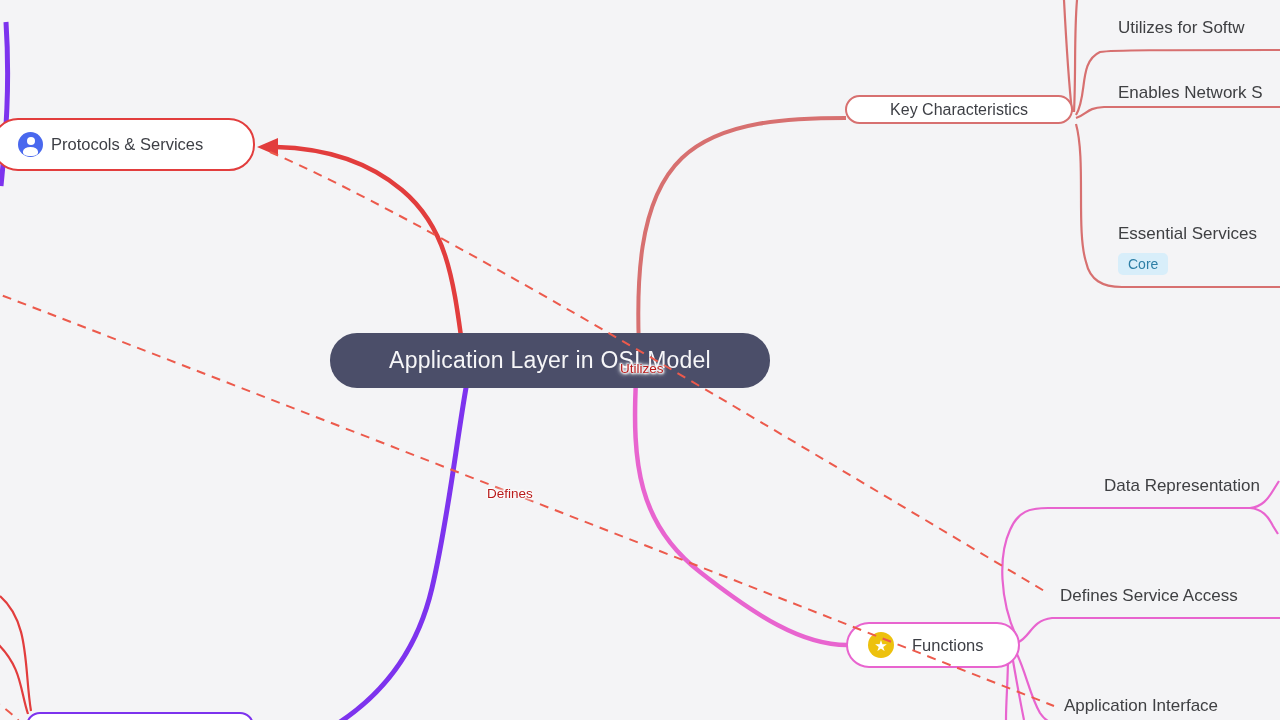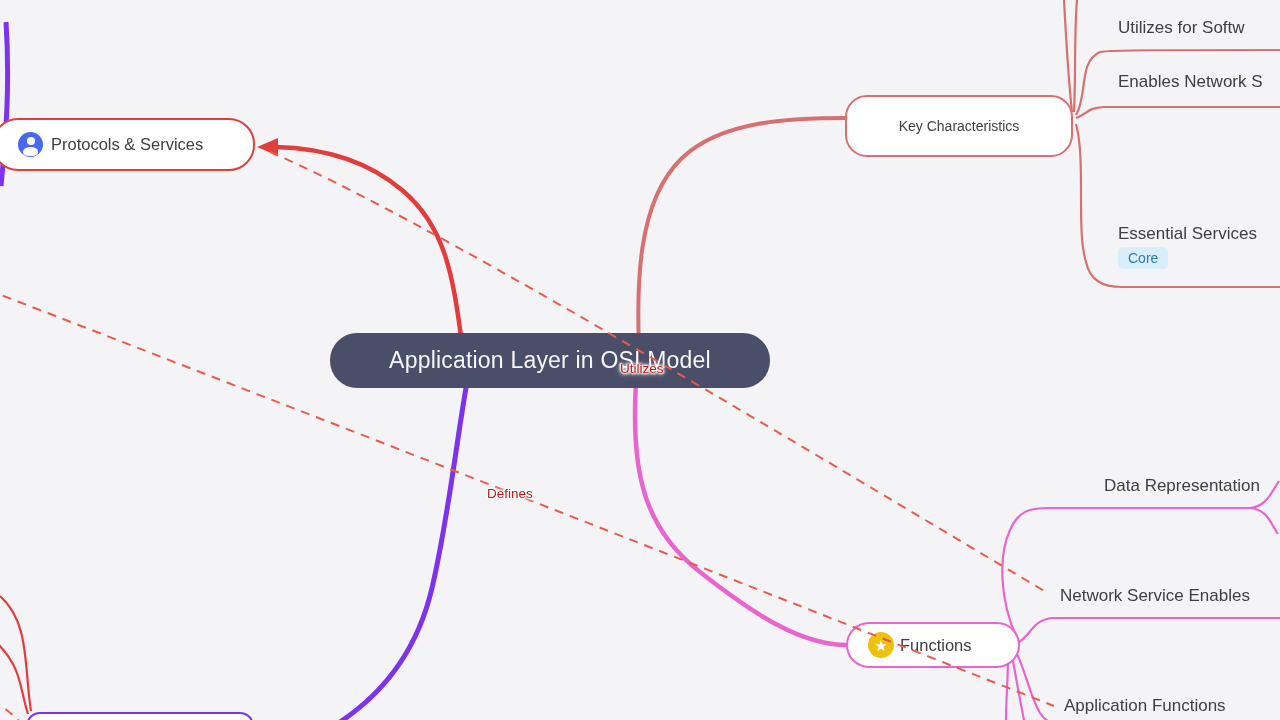--- a/index.html
+++ b/index.html
@@ -10,47 +10,47 @@
   #layer-over{z-index:20;}
 
   
   .node{position:absolute;box-sizing:border-box;background:#fff;display:flex;
     align-items:center;white-space:nowrap;z-index:10;}
   .root-node{left:330px;top:333px;width:440px;height:55px;border-radius:27px;
     background:#4b4e69;justify-content:center;color:#f6f6f8;font-size:23px;
     letter-spacing:.2px;}
   .protocols-node{left:-8px;top:118px;width:263px;height:53px;border:2.5px solid #e23d3d;
     border-radius:26px;padding-left:24px;gap:8px;color:#3d3f45;font-size:16.5px;}
-  .keychar-node{left:845px;top:95px;width:228px;height:62px;border:2.5px solid #d77070;
-    border-radius:22px;justify-content:center;color:#3d3f45;font-size:14px;}
+  .keychar-node{left:845px;top:95px;width:228px;height:29px;border:2.5px solid #d77070;
+    border-radius:22px;justify-content:center;color:#3d3f45;font-size:16px;}
   .functions-node{left:846px;top:622px;width:174px;height:46px;border:2.5px solid #e864cf;
-    border-radius:23px;padding-left:20px;gap:6px;color:#3d3f45;font-size:16.5px;}
+    border-radius:23px;padding-left:20px;gap:18px;color:#3d3f45;font-size:16.5px;}
   .purple-node{left:26px;top:712px;width:224px;height:40px;border:2.5px solid #7d33ee;
     border-radius:14px;background:#fff;z-index:10;position:absolute;}
 
   
   .person-icon{width:25px;height:25px;border-radius:50%;background:#4968ee;
     position:relative;flex:0 0 auto;overflow:hidden;}
   .person-icon::before{content:"";position:absolute;left:8.5px;top:5px;width:8px;height:8px;
     border-radius:50%;background:#fff;}
   .person-icon::after{content:"";position:absolute;left:5px;top:14.5px;width:15px;height:9px;
     border-radius:50% 50% 40% 40%;background:#fff;}
   .star-icon{width:26px;height:26px;border-radius:50%;background:#edc10d;color:#fff;
     display:flex;align-items:center;justify-content:center;flex:0 0 auto;}
   .star-icon::after{content:"★";font-size:15px;line-height:1;}
 
   
   .leaf{position:absolute;color:#3f4043;font-size:17px;white-space:nowrap;z-index:10;}
   .leaf-interface{left:1118px;top:18px;}
-  .leaf-enables{left:1118px;top:72px;}
+  .leaf-enables{left:1118px;top:83px;}
   .leaf-essential{left:1118px;top:224px;}
   .leaf-datarep{left:1060px;top:476px;margin-left:44px;}
   .leaf-netaccess{left:1060px;top:586px;}
   .leaf-appproto{left:1064px;top:696px;}
-  .core-badge{display:inline-block;margin-top:3px;background:#d8eefa;color:#2e7fa6;
+  .core-badge{display:inline-block;margin-top:9px;background:#d8eefa;color:#2e7fa6;
     font-size:14px;padding:3px 10px;border-radius:5px;}
 
   
   .link-label{position:absolute;font-size:13.5px;color:#b91c1c;z-index:30;white-space:nowrap;
     text-shadow:0 0 2px #fff,0 0 2px #fff,0 0 4px #fff,0 0 4px #fff,
       1px 1px 2px #fff,-1px -1px 2px #fff,0 0 6px #f4f4f6;}
   .label-utilizes{left:620px;top:361px;}
   .label-defines{left:487px;top:486px;text-align:center;}
 </style>
 </head>
@@ -109,22 +109,22 @@
 
   <div class="purple-node"></div>
 
   <div class="leaf leaf-interface">Utilizes for Softw</div>
   <div class="leaf leaf-enables">Enables Network S</div>
   <div class="leaf leaf-essential">
     <div>Essential Services</div>
     <span class="core-badge">Core</span>
   </div>
   <div class="leaf leaf-datarep">Data Representation</div>
-  <div class="leaf leaf-netaccess">Network Service Enables</div>
-  <div class="leaf leaf-appproto">Application Functions</div>
+  <div class="leaf leaf-netaccess">Defines Service Access</div>
+  <div class="leaf leaf-appproto">Application Interface</div>
 
   <svg class="layer" id="layer-over">
     <path d="M 270 152 C 420 216 744 412 1046 592" fill="none" stroke="#ec5a4c" stroke-width="2" stroke-dasharray="9 7"></path>
     <path d="M -12 290 C 320 418 720 574 1054 706" fill="none" stroke="#ec5a4c" stroke-width="2" stroke-dasharray="9 7"></path>
     <path d="M -8 700 C 6 708 14 716 22 724" fill="none" stroke="#ec5a4c" stroke-width="2" stroke-dasharray="9 7"></path>
   </svg>
 
   <div class="link-label label-utilizes">Utilizes</div>
   <div class="link-label label-defines">Defines</div>
 

